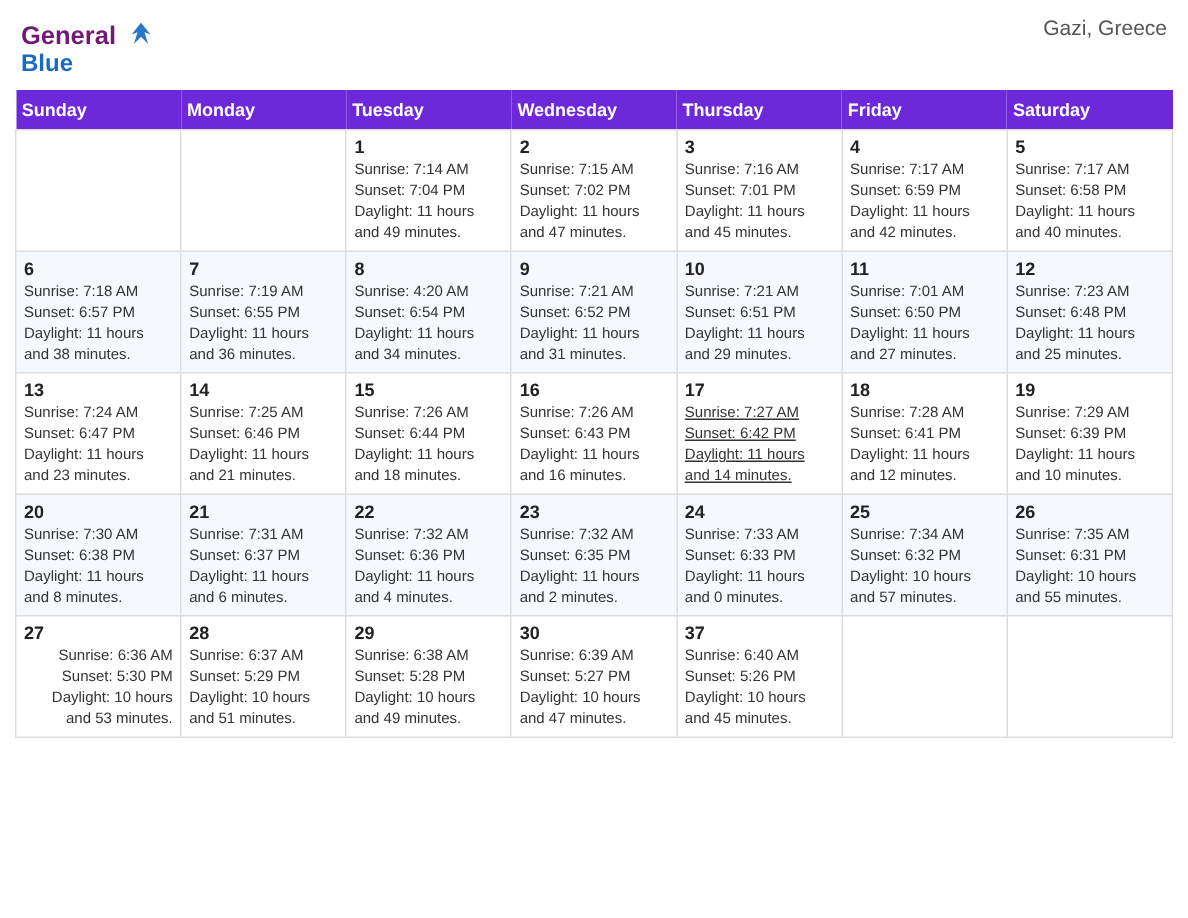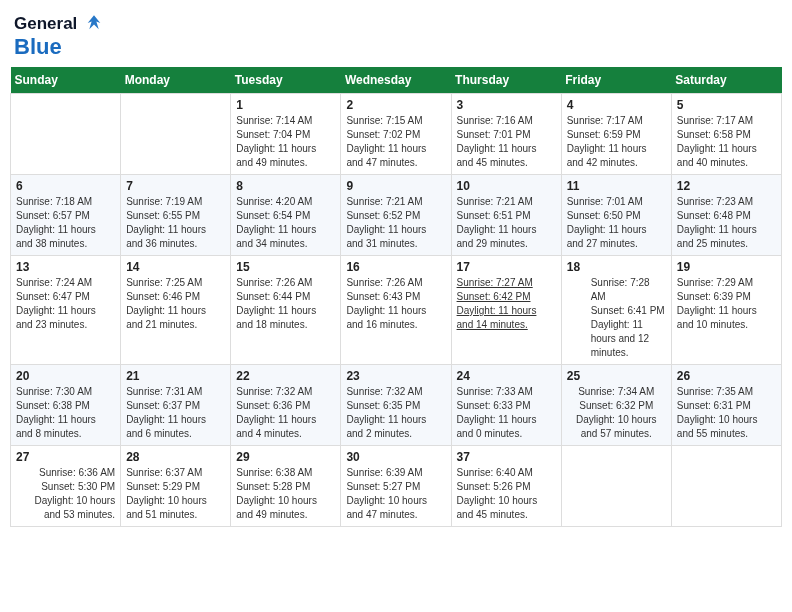--- a/index.html
+++ b/index.html
@@ -40,21 +40,21 @@
     .location {
       font-size: 14px;
       color: #555;
     }
     table {
       width: 100%;
       border-collapse: collapse;
       font-size: 11px;
     }
     th {
-      background-color: #15803d;
+      background-color: #6d28d9;
       color: white;
       padding: 6px 4px;
       text-align: left;
       font-size: 12px;
       font-weight: bold;
     }
     td {
       border: 1px solid #ddd;
       vertical-align: top;
       padding: 4px 5px;
@@ -85,30 +85,31 @@
     }
   </style>
 </head>
 <body>
 
 <div class="header">
   <div class="logo">
     <div>
       <div style="display:flex;align-items:center;">
         <div style="font-size:17px;font-weight:bold;color:#333;line-height:1.15;">
-          <span style="color:#0f172a;">General</span>
+          <span style="color:#701a75;">General</span>
           <svg class="logo-icon" viewBox="0 0 28 28" style="display:inline-block;vertical-align:middle;width:22px;height:22px;margin-left:1px;">
             <polygon points="14,4 22,14 17,12 20,22 14,16 8,22 11,12 6,14" fill="#2878c8"></polygon>
           </svg>
         </div>
       </div>
-      <div style="font-size:22px;font-weight:bold;color:#1a6bbf;line-height:1.15;">Blue</div>
+      <div style="font-size:16px;font-weight:bold;color:#1a6bbf;line-height:1.15;">Blue</div>
     </div>
   </div>
   <div class="title-area">
+    <div class="location">Gazi, Greece</div>
   </div>
 </div>
 
 <table>
   <thead>
     <tr id="weekday-header">
         <th>Sunday</th>
         <th>Monday</th>
         <th>Tuesday</th>
         <th>Wednesday</th>
@@ -222,21 +223,21 @@
 Daylight: 11 hours and 16 minutes.</div>
         </td>
         <td>
           <div class="day-num">17</div>
           <div class="day-info" style="white-space: pre-line; text-decoration: underline;">Sunrise: 7:27 AM
 Sunset: 6:42 PM
 Daylight: 11 hours and 14 minutes.</div>
         </td>
         <td>
           <div class="day-num">18</div>
-          <div class="day-info" style="white-space: pre-line; margin-left: 24px;">Sunrise: 7:28 AM
+          <div class="day-info" style="white-space: pre-line;">Sunrise: 7:28 AM
 Sunset: 6:41 PM
 Daylight: 11 hours and 12 minutes.</div>
         </td>
         <td>
           <div class="day-num">19</div>
           <div class="day-info" style="white-space: pre-line;">Sunrise: 7:29 AM
 Sunset: 6:39 PM
 Daylight: 11 hours and 10 minutes.</div>
         </td>
       </tr>
@@ -266,21 +267,21 @@
 Daylight: 11 hours and 2 minutes.</div>
         </td>
         <td>
           <div class="day-num">24</div>
           <div class="day-info" style="white-space: pre-line;">Sunrise: 7:33 AM
 Sunset: 6:33 PM
 Daylight: 11 hours and 0 minutes.</div>
         </td>
         <td>
           <div class="day-num">25</div>
-          <div class="day-info" style="white-space: pre-line; text-align: center;">Sunrise: 7:34 AM
+          <div class="day-info" style="white-space: pre-line;">Sunrise: 7:34 AM
 Sunset: 6:32 PM
 Daylight: 10 hours and 57 minutes.</div>
         </td>
         <td>
           <div class="day-num">26</div>
           <div class="day-info" style="white-space: pre-line;">Sunrise: 7:35 AM
 Sunset: 6:31 PM
 Daylight: 10 hours and 55 minutes.</div>
         </td>
       </tr>

